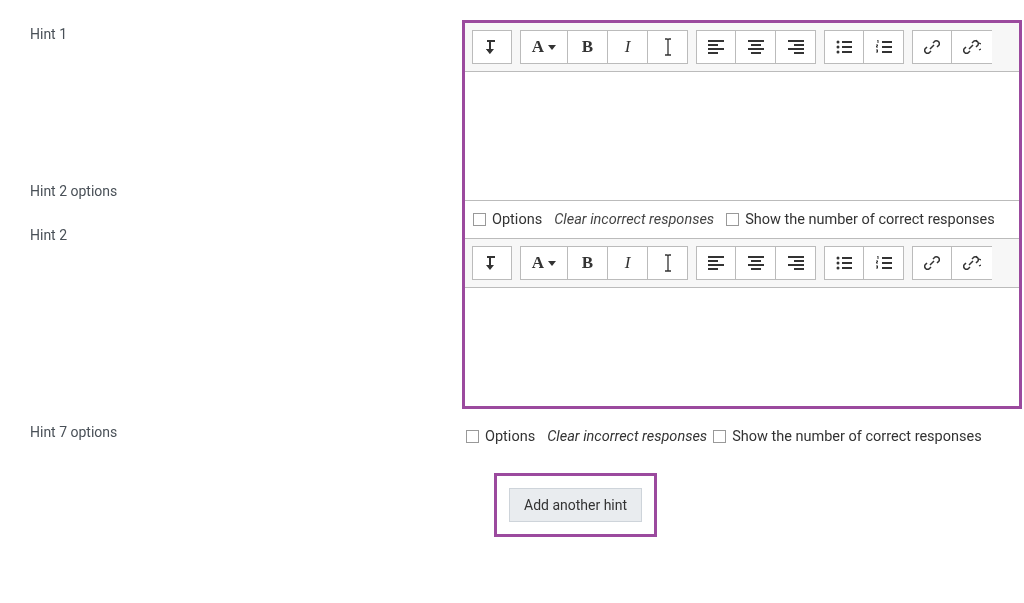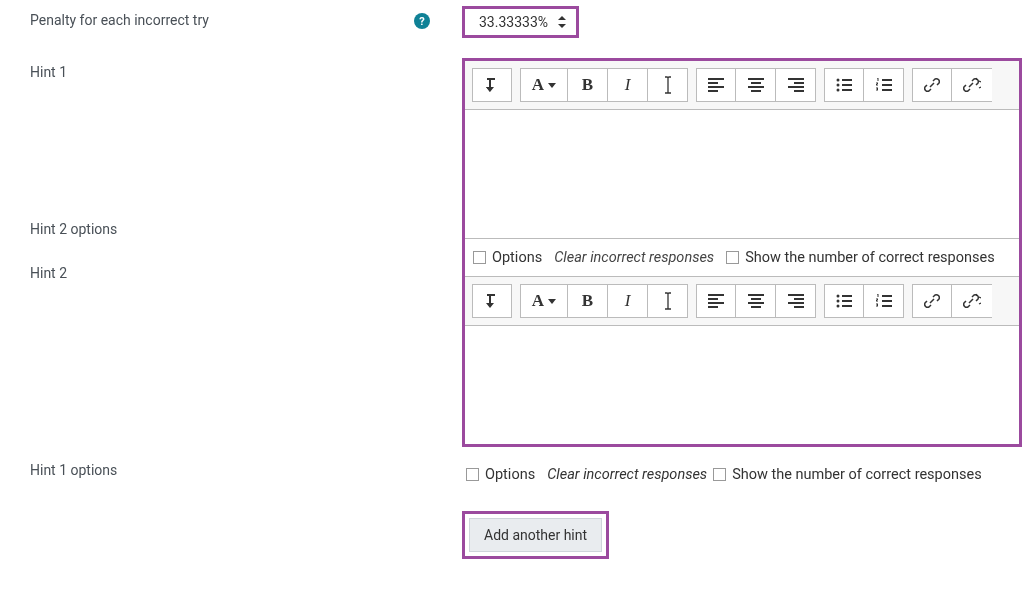--- a/index.html
+++ b/index.html
@@ -173,34 +173,20 @@
   }
 
   
   svg { display:block; }
 </style>
 </head>
 <body>
 
 <div class="form">
 
-  <div class="row" style="margin-top:6px;">
-    <div class="label-col">
-      <span class="label-text">Penalty for each incorrect try</span>
-      <span class="help-icon">?</span>
-    </div>
-    <div class="field-col">
-      <span class="highlight" style="padding:0;">
-        <span class="penalty-select">
-          <span>33.33333%</span>
-          <span class="sort-caret"></span>
-        </span>
-      </span>
-    </div>
-  </div>
 
   <div class="row" style="margin-top:20px;">
     <div class="label-col">
       <span class="label-text">Hint 1</span>
     </div>
     <div class="field-col">
       <div class="highlight-block editor-wrap">
 
         <div class="editor" style="border:none;">
           <div class="toolbar">
@@ -367,35 +353,35 @@
   <div class="row" style="margin-top:22px; margin-bottom:0; pointer-events:none;">
     <div class="label-col" style="pointer-events:auto;">
       <span class="label-text">Hint 2</span>
     </div>
   </div>
 
   <div style="height:175px;"></div>
 
   <div class="row">
     <div class="label-col">
-      <span class="label-text">Hint 1 options</span>
+      <span class="label-text">Hint 7 options</span>
     </div>
     <div class="field-col">
       <div class="options-row-loose">
         <span class="chk"></span>
         <span>Options</span>
         <span class="italic-label" style="margin-left:6px; font-style:italic;">Clear incorrect responses</span>
         <span class="chk"></span>
         <span>Show the number of correct responses</span>
       </div>
     </div>
   </div>
 
   <div class="row" style="margin-top:18px;">
     <div class="label-col"></div>
     <div class="field-col">
-      <span class="highlight" style="padding:4px;">
+      <span class="highlight" style="padding:12px;margin-left:32px;">
         <span class="add-btn">Add another hint</span>
       </span>
     </div>
   </div>
 
 </div>
 
 </body></html>

